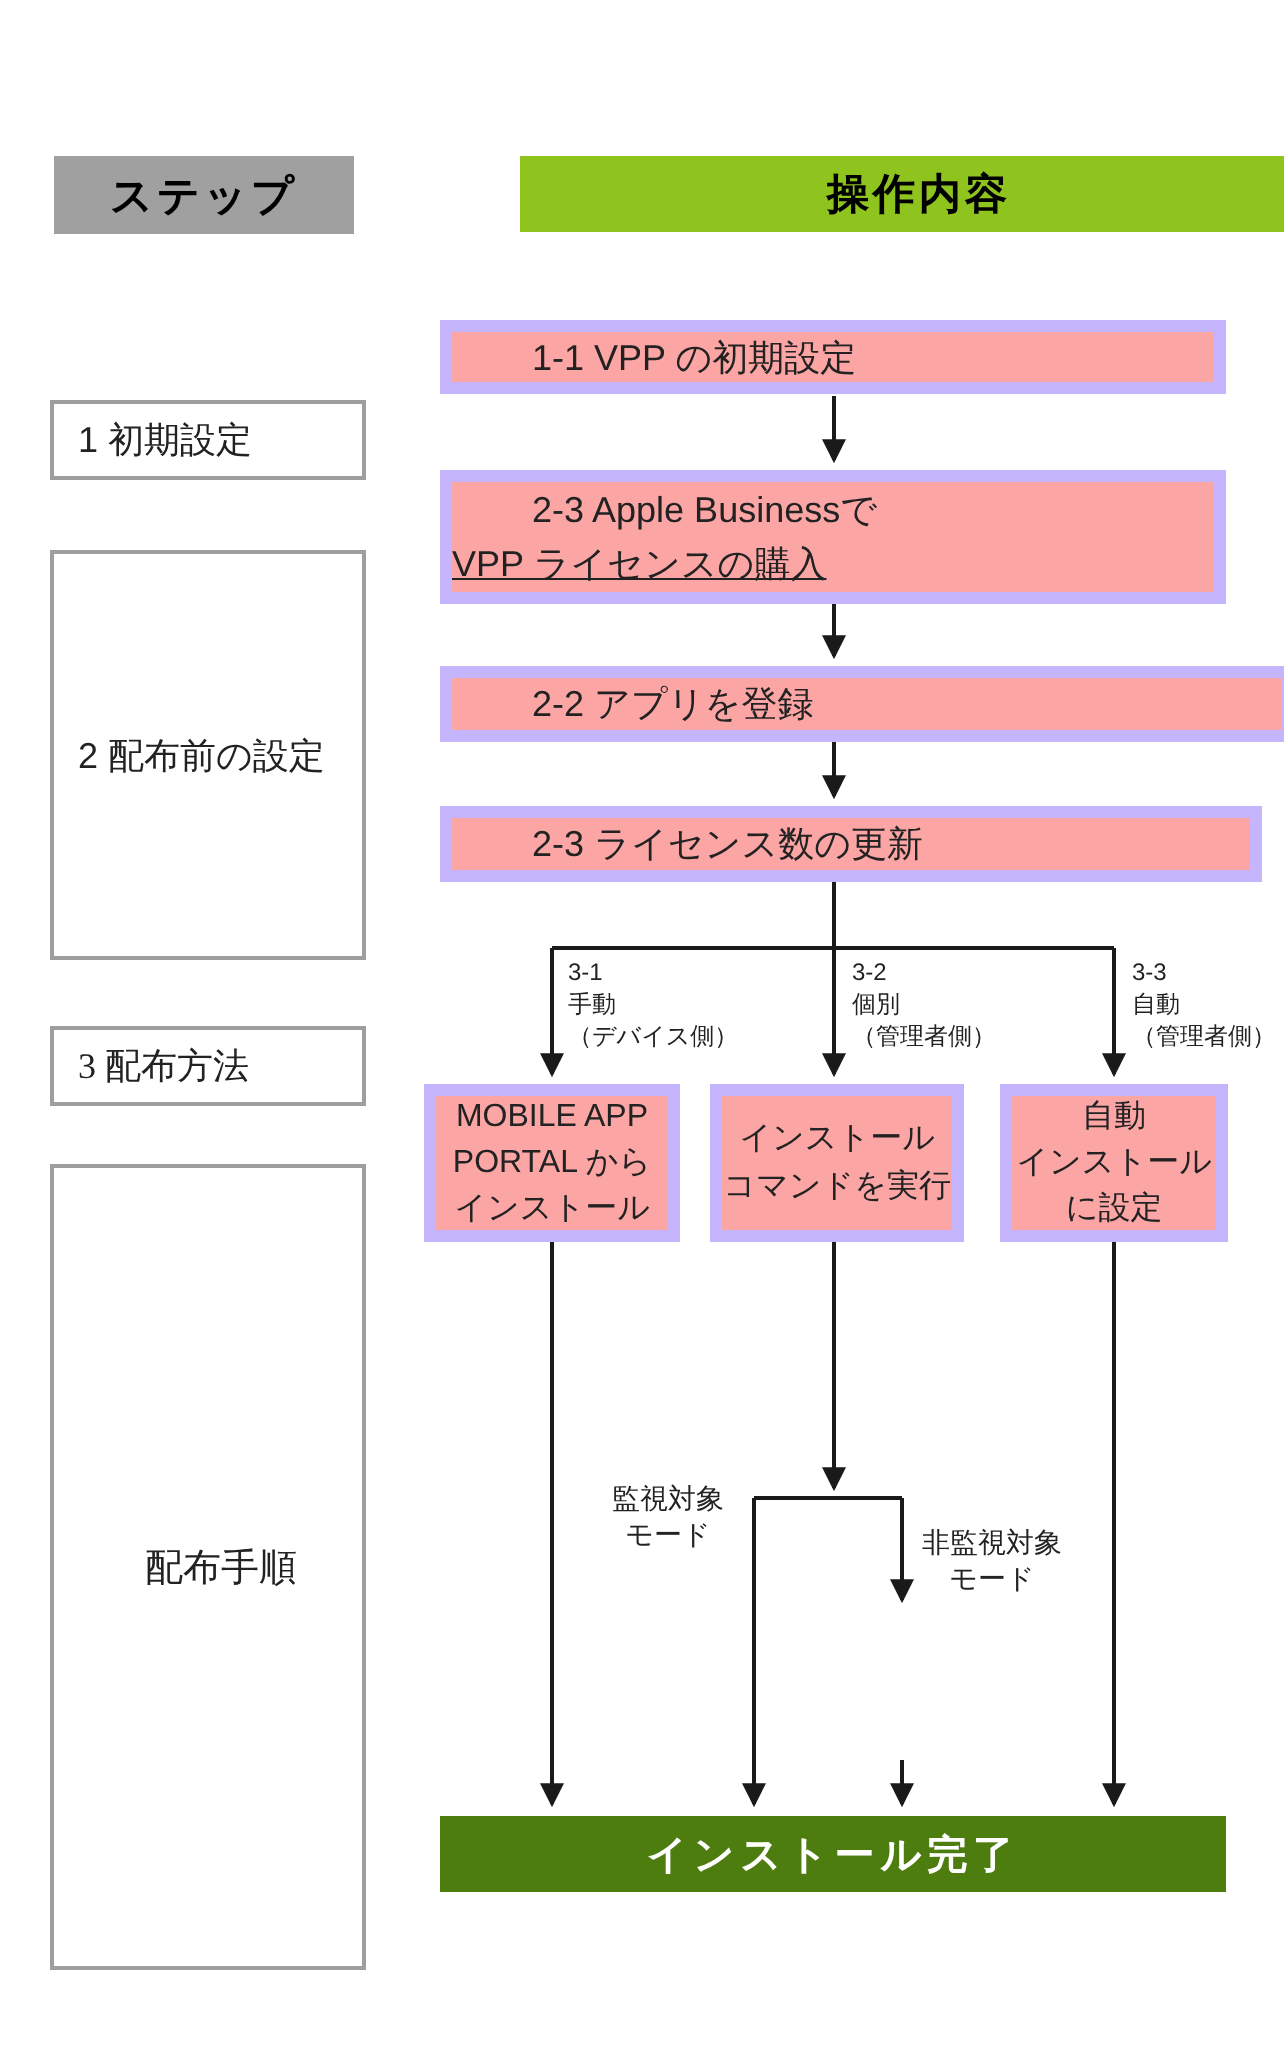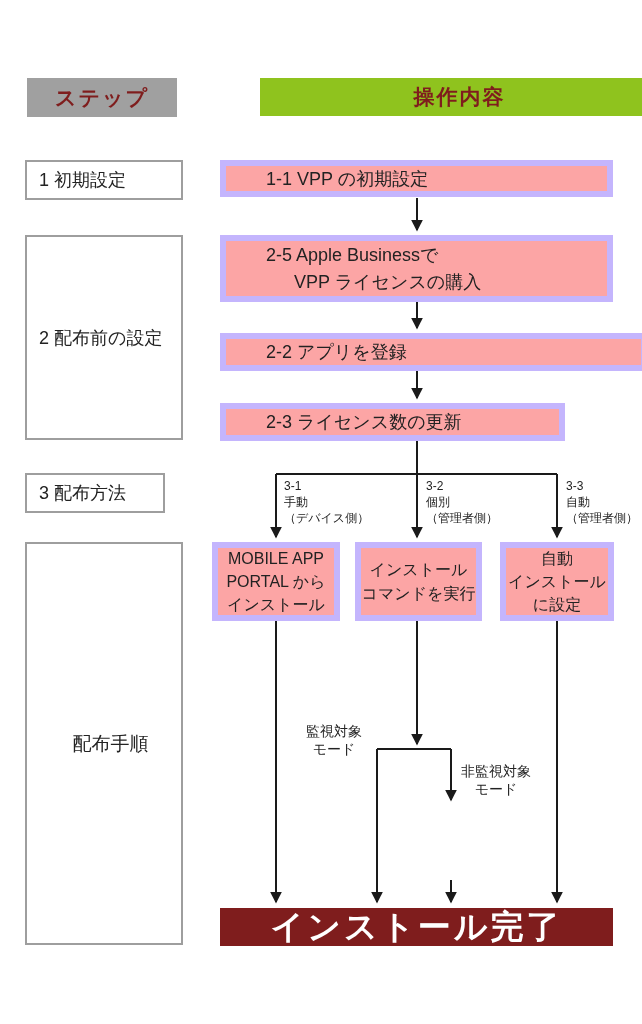--- a/index.html
+++ b/index.html
@@ -4,39 +4,39 @@
 <style>
   html,body{margin:0;padding:0;background:#ffffff;}
   .canvas{
     position:relative;width:642px;height:1024px;background:#ffffff;
     font-family:"Liberation Sans","DejaVu Sans",sans-serif;
     color:#222222;overflow:hidden;
   }
   .abs{position:absolute;box-sizing:border-box;}
   
   .hdr{display:flex;align-items:center;justify-content:center;
-       color:#7f1d1d;font-weight:bold;font-size:21px;letter-spacing:2px;}
+       color:#000000;font-weight:bold;font-size:21px;letter-spacing:2px;}
   .hdr-gray{background:#a0a0a0;}
   .hdr-green{background:#8fc31e;}
   
   .stepbox{border:2px solid #9e9e9e;background:#ffffff;
-           display:flex;align-items:center;font-size:18px;padding-left:12px;}
+           display:flex;align-items:center;font-size:18px;padding-left:12px;margin-top:40px;}
   .stepbox.centered{justify-content:center;padding-left:13px;font-size:19px;}
   
   .opbox{border:6px solid #c4b5fd;background:#fca5a5;
          display:flex;flex-direction:column;justify-content:center;font-size:18px;}
   .opbox .pad1{padding-left:40px;}
-  .opbox .pad2{padding-left:68px;}
+  .opbox .pad2{text-decoration:underline;}
   .opbox.center{align-items:center;font-size:16px;line-height:1.45;text-align:center;}
   
   .blabel{font-size:12px;line-height:1.32;}
   .mlabel{font-size:14px;line-height:1.32;text-align:center;}
   
-  .finalbar{background:#7f1d1d;display:flex;align-items:center;justify-content:center;
-            color:#ffffff;font-weight:bold;font-size:33px;letter-spacing:3px;}
+  .finalbar{background:#4d7c0f;display:flex;align-items:center;justify-content:center;
+            color:#ffffff;font-weight:bold;font-size:20px;letter-spacing:3px;}
   svg.connectors{position:absolute;left:0;top:0;pointer-events:none;}
 </style>
 </head>
 <body>
 
 <div class="canvas">
 
   <svg class="connectors" width="642" height="1024" viewBox="0 0 642 1024">
     <defs>
       <marker id="arw" markerWidth="6" markerHeight="6" refX="5.2" refY="3" orient="auto">
@@ -65,31 +65,31 @@
   <div class="abs hdr hdr-gray" style="left:27px;top:78px;width:150px;height:39px;">ステップ</div>
   <div class="abs hdr hdr-green" style="left:220px;top:78px;width:399px;height:38px;margin-left:40px;">操作内容</div>
 
   <div class="abs stepbox" style="left:25px;top:160px;width:158px;height:40px;">1 初期設定</div>
   <div class="abs opbox" style="left:220px;top:160px;width:393px;height:37px;">
     <div class="pad1">1-1 VPP の初期設定</div>
   </div>
 
   <div class="abs stepbox" style="left:25px;top:235px;width:158px;height:205px;">2 配布前の設定</div>
   <div class="abs opbox" style="left:220px;top:235px;width:393px;height:67px;line-height:1.45;">
-    <div class="pad1">2-5 Apple Businessで</div>
+    <div class="pad1">2-3 Apple Businessで</div>
     <div class="pad2">VPP ライセンスの購入</div>
   </div>
   <div class="abs opbox" style="left:220px;top:333px;width:427px;height:38px;">
     <div class="pad1">2-2 アプリを登録</div>
   </div>
-  <div class="abs opbox" style="left:220px;top:403px;width:345px;height:38px;justify-content:center;">
+  <div class="abs opbox" style="left:220px;top:403px;width:411px;height:38px;justify-content:center;">
     <div class="pad1">2-3 ライセンス数の更新</div>
   </div>
 
-  <div class="abs stepbox" style="left:25px;top:473px;width:140px;height:40px;">3 配布方法</div>
+  <div class="abs stepbox" style="left:25px;top:473px;width:158px;height:40px;font-family:Liberation Serif, serif;">3 配布方法</div>
 
   <div class="abs blabel" style="left:284px;top:479px;">
     <div>3-1</div>
     <div>手動</div>
     <div>（デバイス側）</div>
   </div>
   <div class="abs blabel" style="left:426px;top:479px;">
     <div>3-2</div>
     <div>個別</div>
     <div>（管理者側）</div>
@@ -110,21 +110,21 @@
     <div>コマンドを実行</div>
   </div>
   <div class="abs opbox center" style="left:500px;top:542px;width:114px;height:79px;">
     <div>自動</div>
     <div>インストール</div>
     <div>に設定</div>
   </div>
 
   <div class="abs stepbox centered" style="left:25px;top:542px;width:158px;height:403px;">配布手順</div>
 
-  <div class="abs mlabel" style="left:299px;top:722px;width:70px;">
+  <div class="abs mlabel" style="left:299px;top:740px;width:70px;">
     <div>監視対象</div>
     <div>モード</div>
   </div>
   <div class="abs mlabel" style="left:457px;top:762px;width:78px;">
     <div>非監視対象</div>
     <div>モード</div>
   </div>
 
 
   <div class="abs finalbar" style="left:220px;top:908px;width:393px;height:38px;">インストール完了</div>

